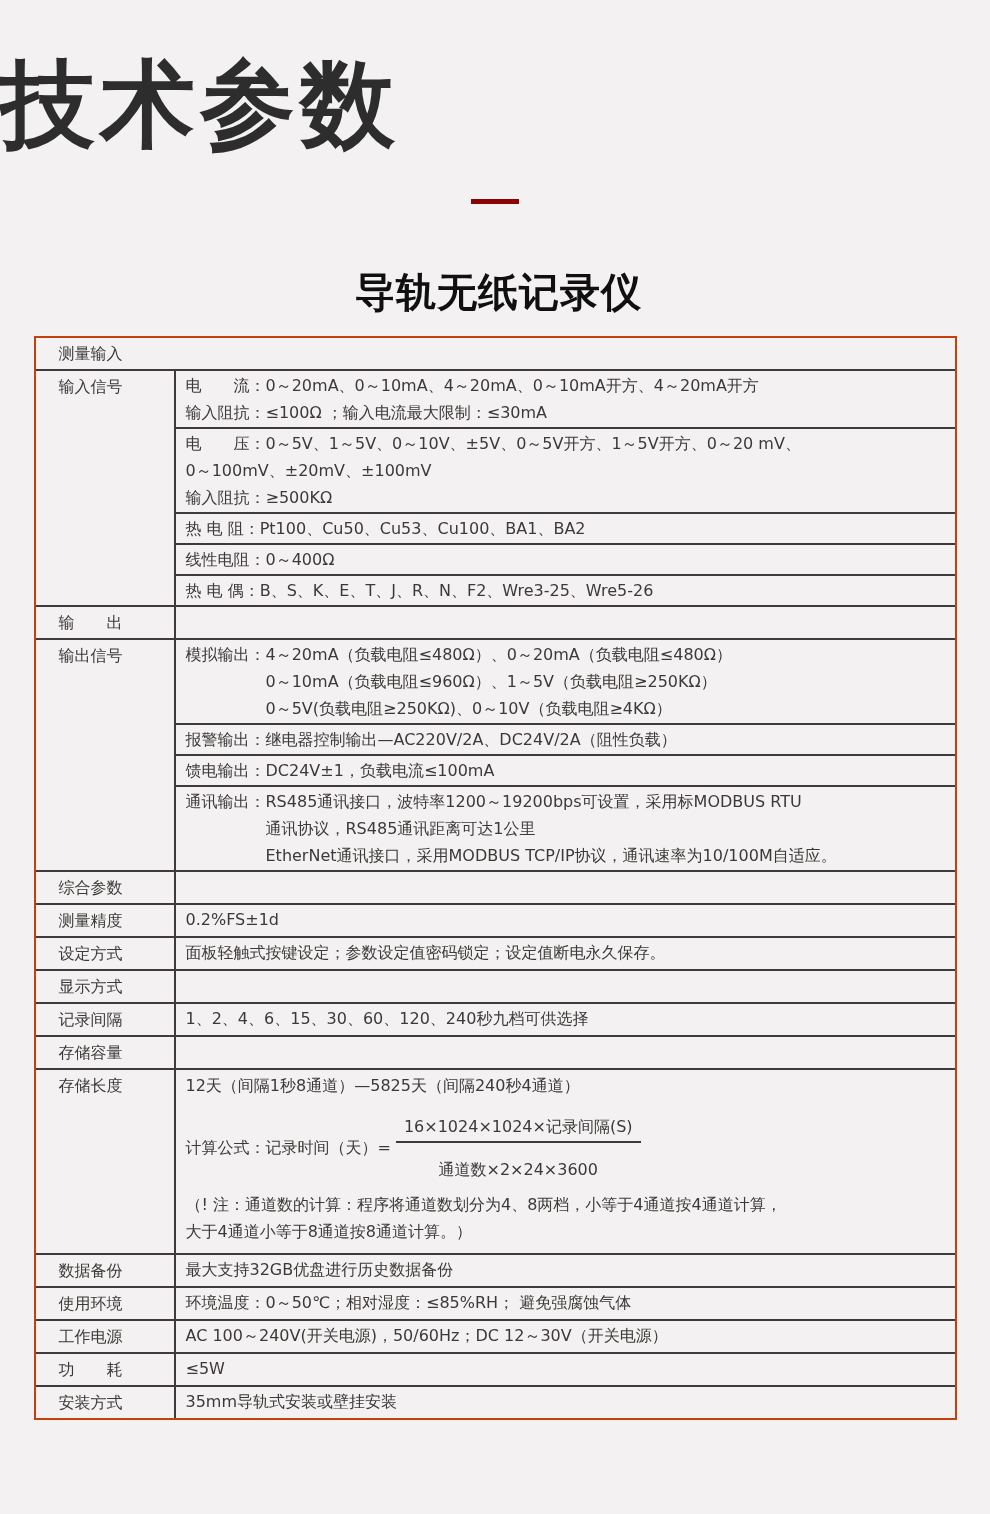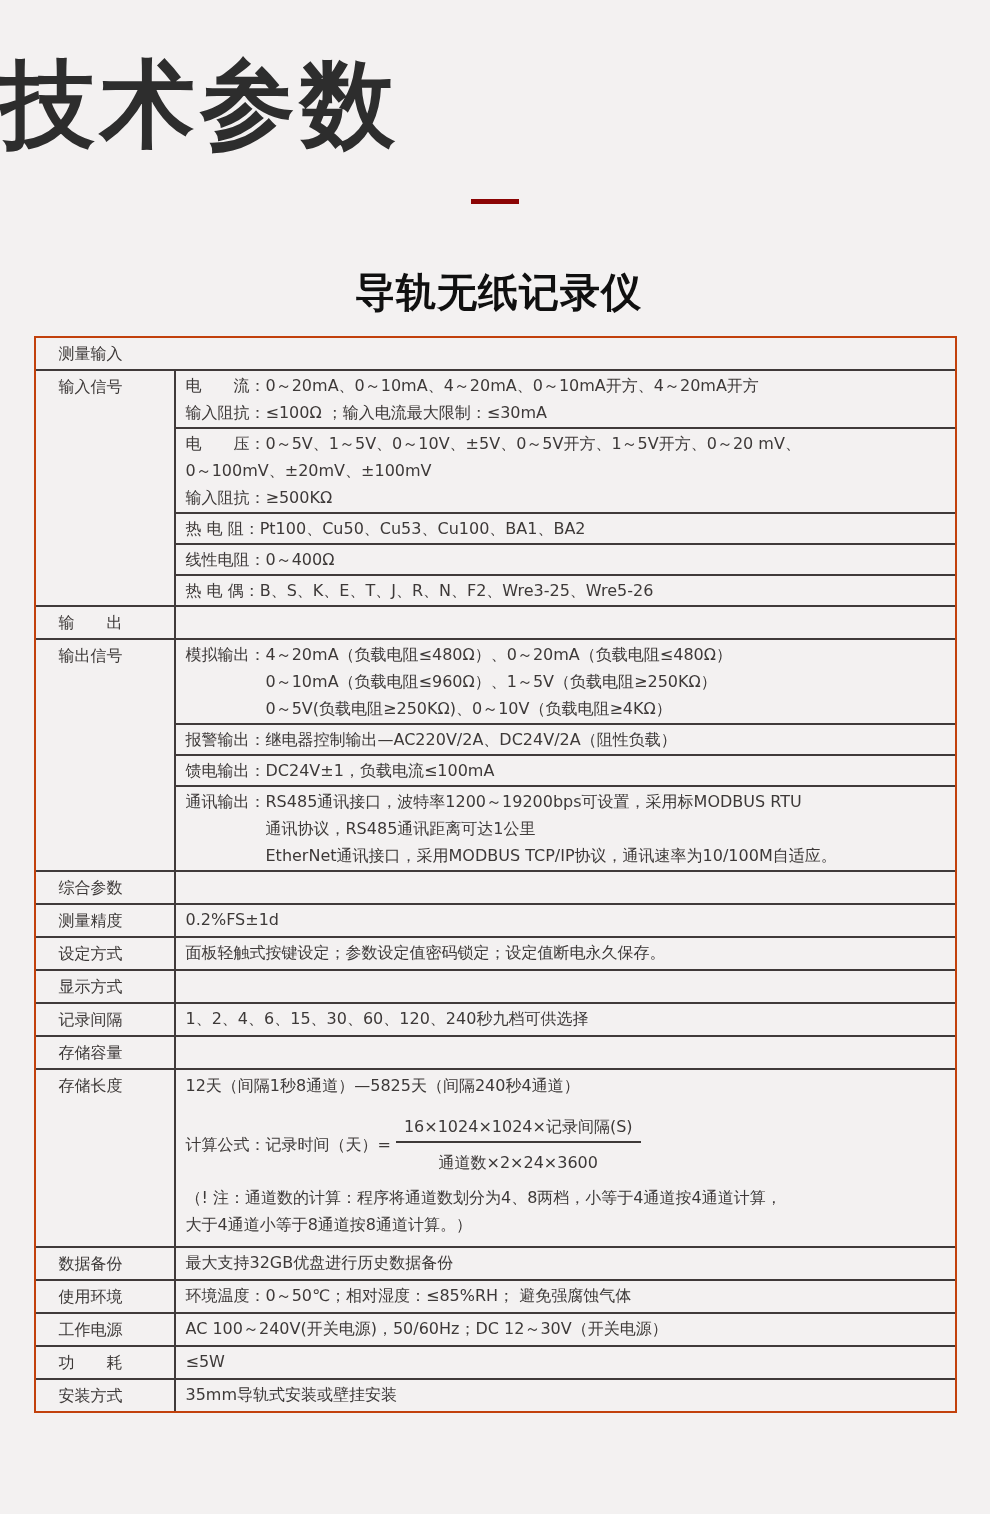--- a/index.html
+++ b/index.html
@@ -37,21 +37,21 @@
   .sub:last-child{border-bottom:none}
   .line{line-height:27px;white-space:nowrap}
   .hang{display:flex}
   .hang .hlabel{flex:none;line-height:27px;white-space:pre}
   .storage{padding:2px 0 8px 10px}
   .storage .gap{height:14px}
   .formula{display:flex;align-items:center;margin:2px 0 10px}
   .formula .fprefix{line-height:27px;white-space:pre}
   .frac{display:inline-block;text-align:center;margin-left:5px}
   .frac .num{display:block;border-bottom:2px solid #3d3938;padding:0 8px 3px;line-height:23px;white-space:nowrap}
-  .frac .den{display:block;padding-top:8px;line-height:23px;white-space:nowrap}
+  .frac .den{display:block;padding-top:15px;line-height:23px;white-space:nowrap}
 </style>
 </head>
 <body>
 
 <div class="page-title">技术参数</div>
 <div class="red-line"></div>
 <div class="subtitle">导轨无纸记录仪</div>
 
 <div class="tbl">
 

